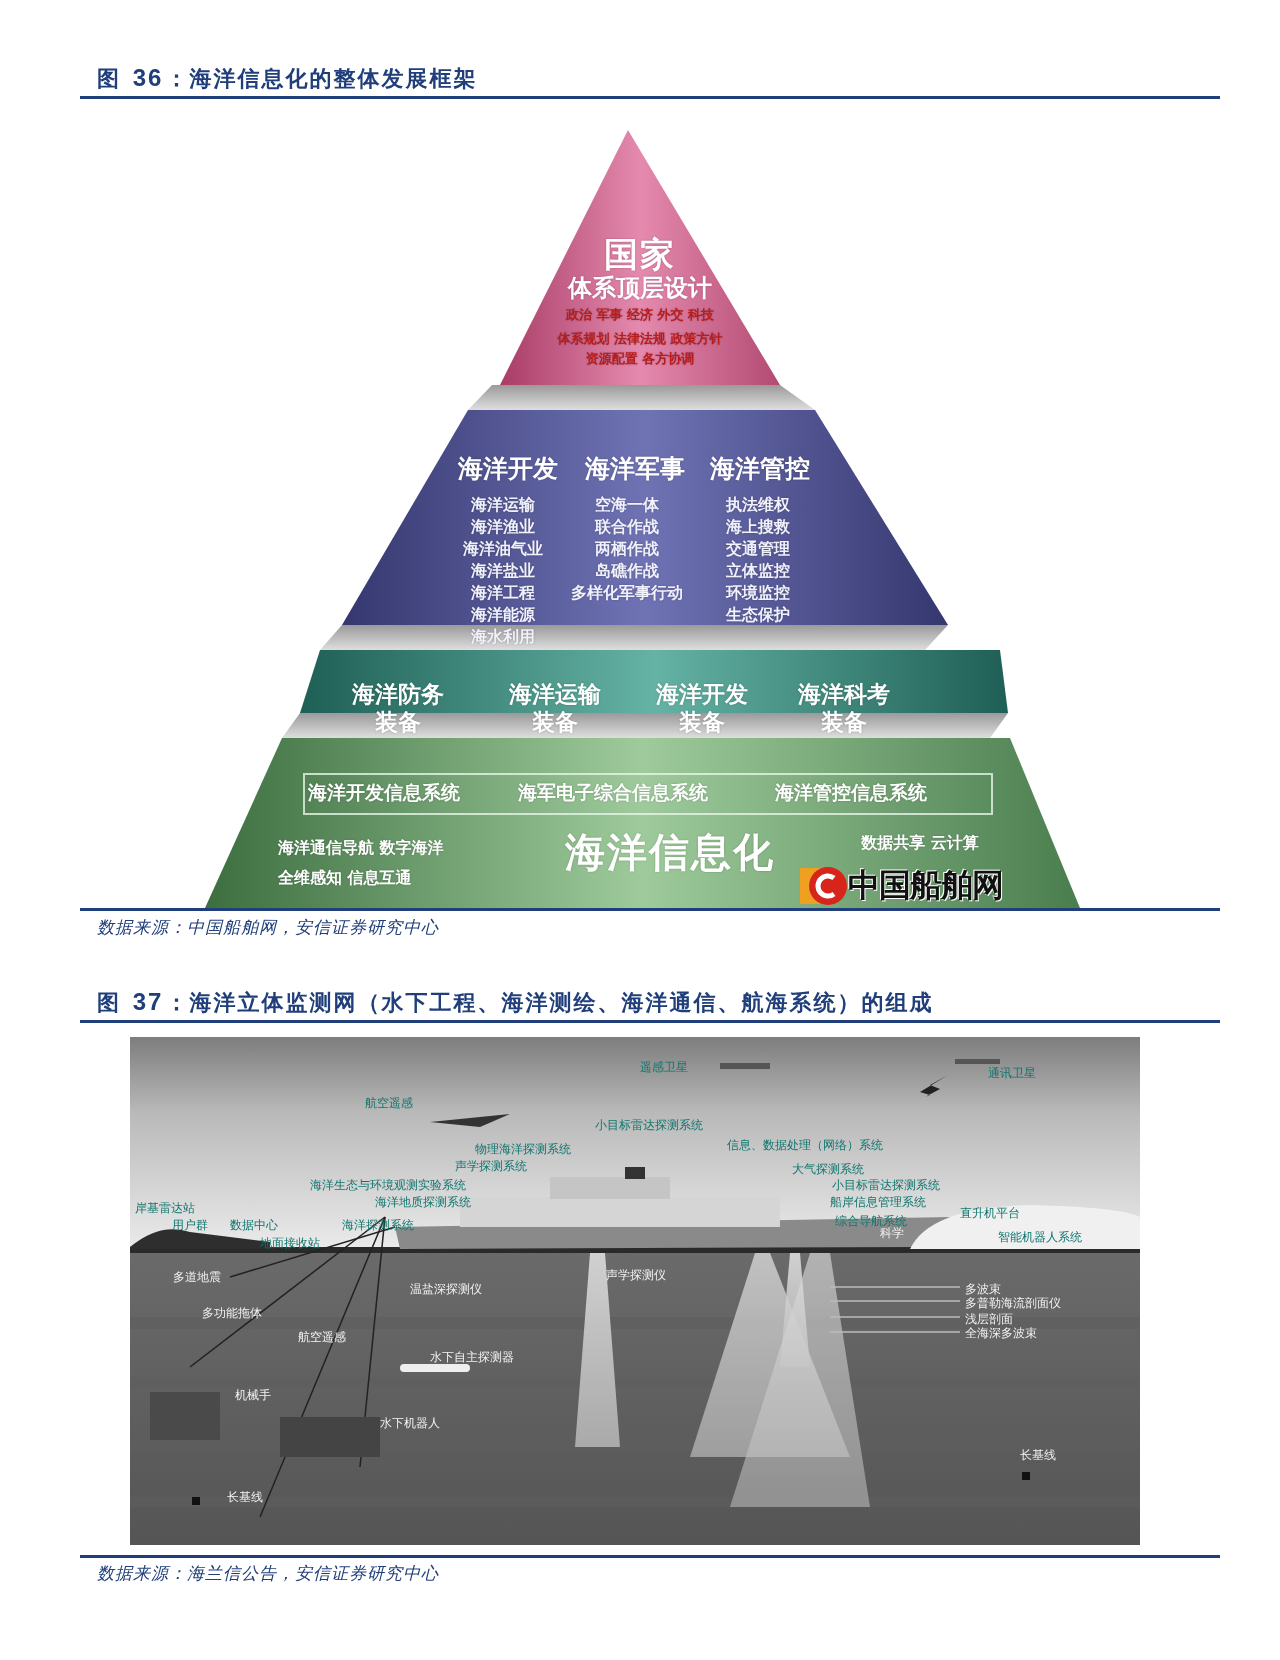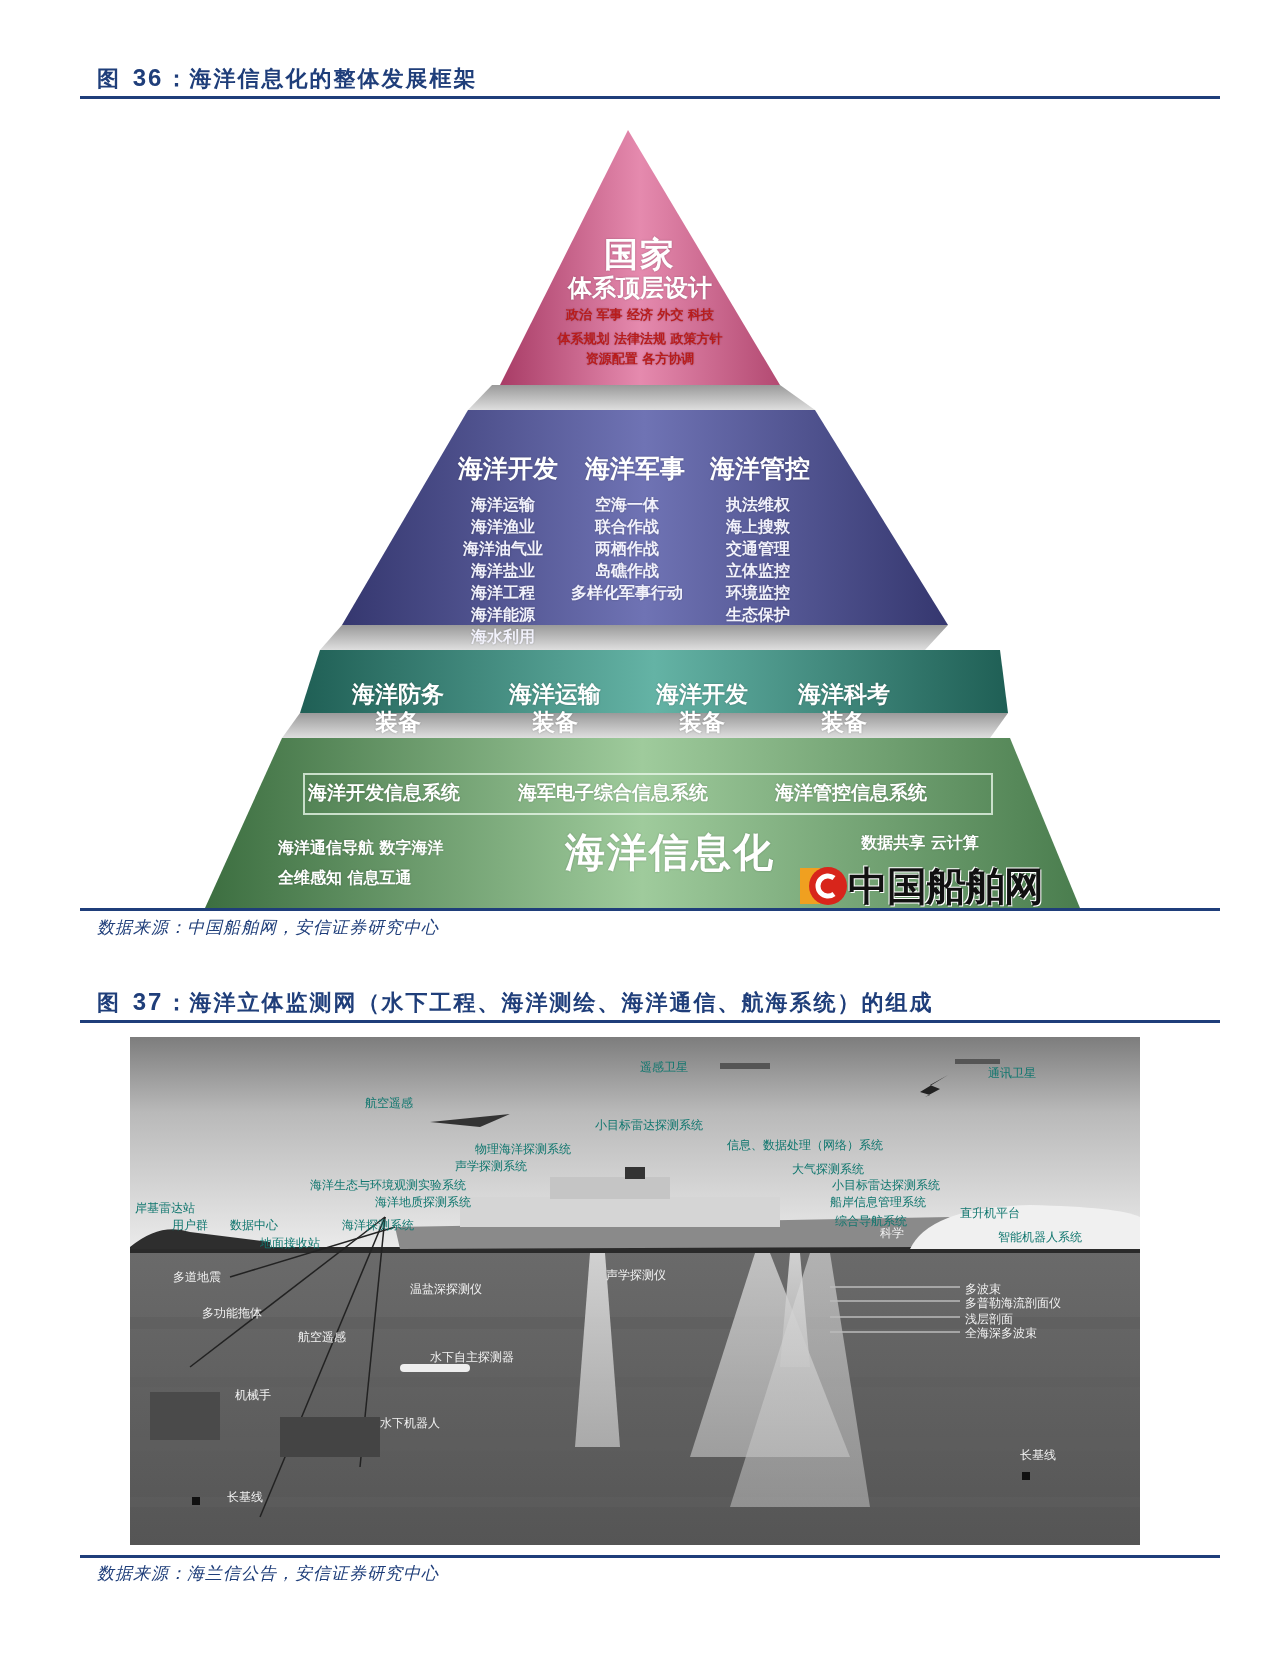--- a/index.html
+++ b/index.html
@@ -30,21 +30,21 @@
     position: absolute; left: 303px; top: 773px; width: 690px; height: 42px;
     border: 2px solid rgba(230,245,230,0.8);
   }
   .t4-sys { top: 780px; font-size: 19px; white-space: nowrap; }
   .t4-left { left: 278px; top: 833px; font-size: 16px; line-height: 30px; text-align: left; width: 240px; }
   .t4-main { left: 560px; top: 825px; font-size: 40px; width: 220px; letter-spacing: 2px; }
   .t4-right { left: 840px; top: 833px; font-size: 16px; width: 160px; }
   .logo { position: absolute; left: 800px; top: 863px; height: 46px; display: flex; align-items: center; }
   .logo-mark { width: 48px; height: 44px; position: relative; }
   .logo-text {
-    font-family: "DejaVu Serif", "Liberation Serif", serif; font-weight: bold; font-size: 40px;
+    font-family: "DejaVu Serif", "Liberation Serif", serif; font-weight: bold; font-size: 32px;
     color: #111; letter-spacing: -1px; text-shadow: 1px 1px 0 #fff, -1px -1px 0 #fff;
   }
 
   
   .diagram { position: absolute; left: 130px; top: 1037px; width: 1010px; height: 508px; overflow: hidden; }
   .lbl { position: absolute; font-size: 12px; white-space: nowrap; font-family: "DejaVu Serif", "Liberation Serif", serif; }
   .lbl.dark { color: #0f766e; }
   .lbl.light { color: #f2f2f2; }
 </style>
 </head>

